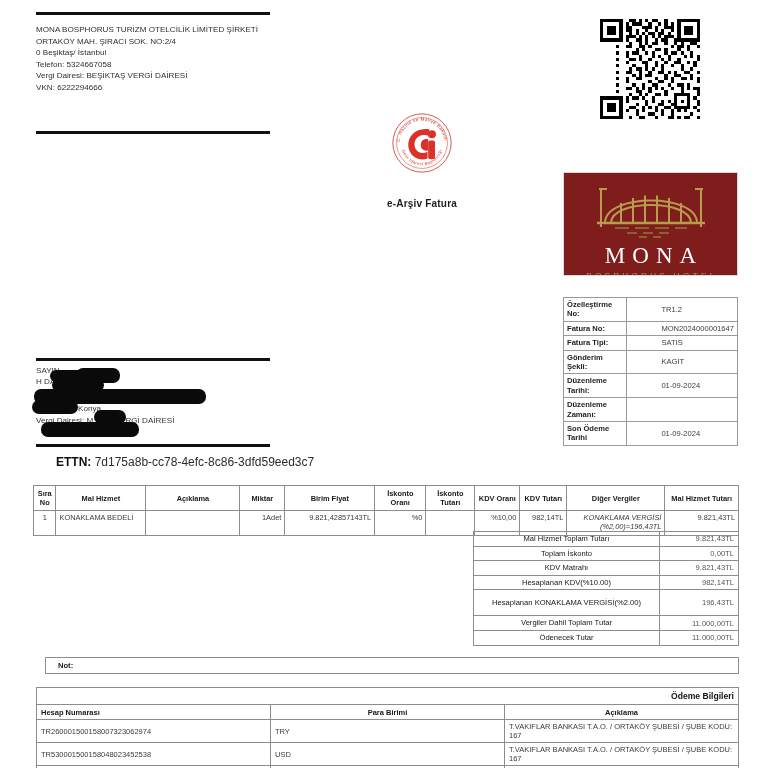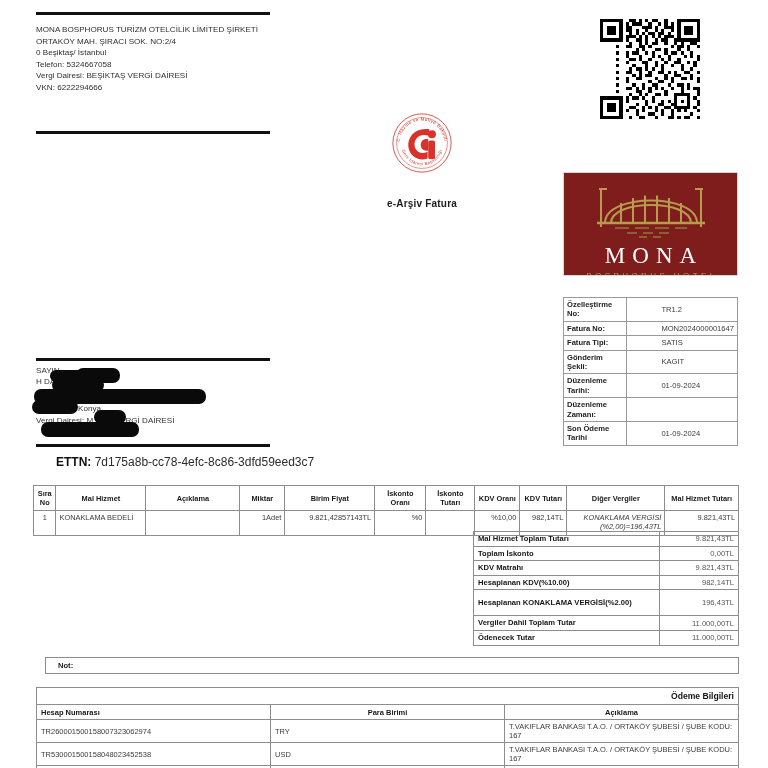--- a/index.html
+++ b/index.html
@@ -196,22 +196,22 @@
     border-collapse: collapse;
     table-layout: fixed;
   }
   #totals-table td {
     border: 1px solid #8d8d8d;
     font-size: 7.6px;
     padding: 2px 4px;
     height: 14px;
   }
   #totals-table td.lbl {
-    text-align: left;
-    font-weight: bold;
+    text-align: center;
+    font-weight: normal;
     color: #161616;
     width: 186px;
     line-height: 9.6px;
   }
   #totals-table td.val {
     text-align: right;
     color: #565656;
   }
   #totals-table tr.tall td { height: 26px; }
 

